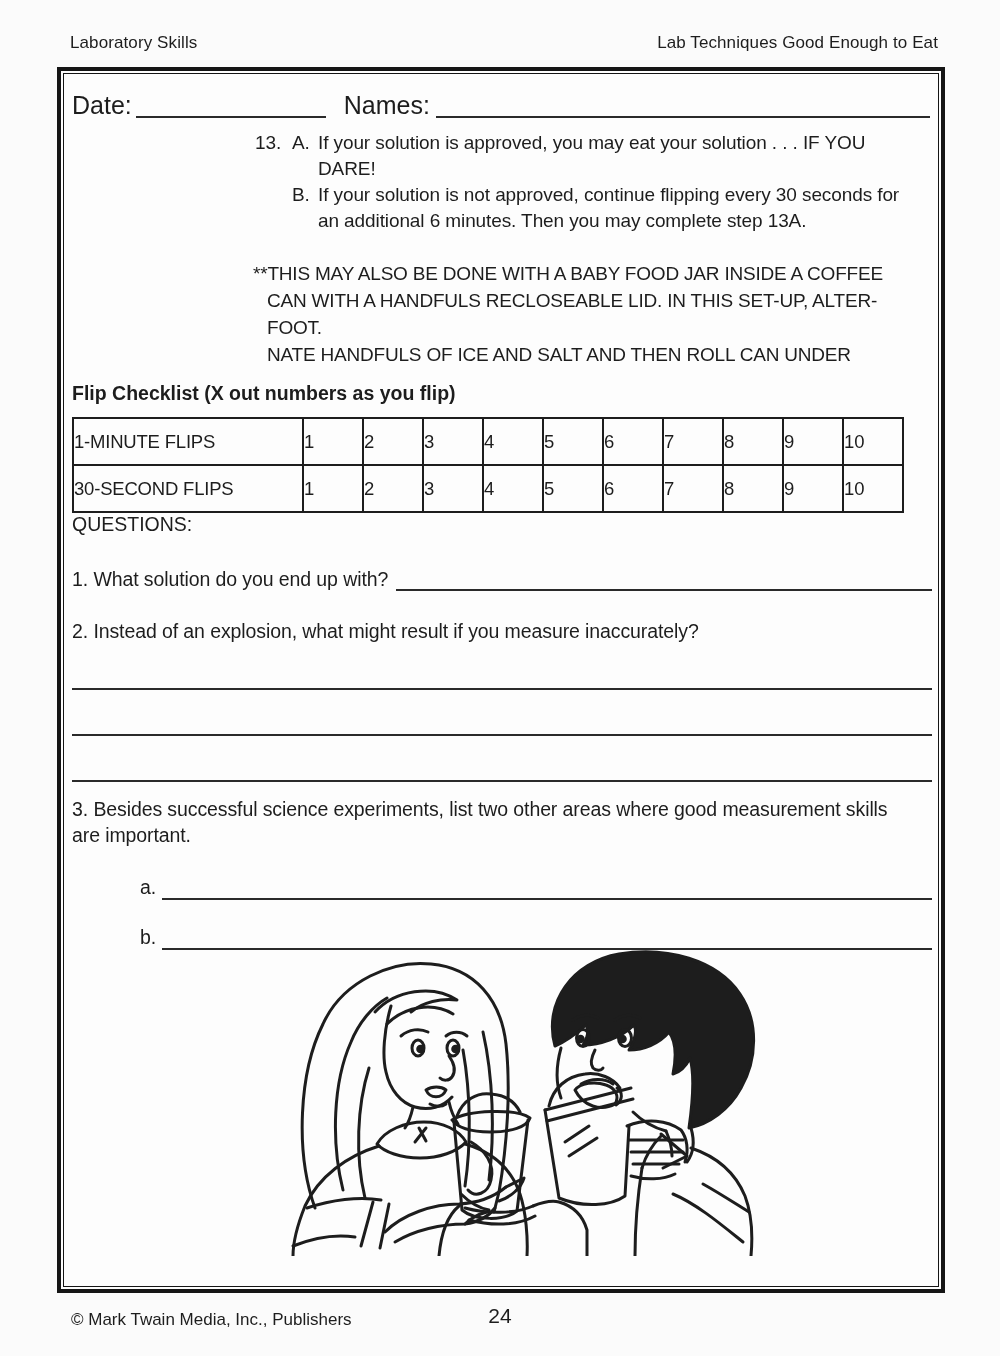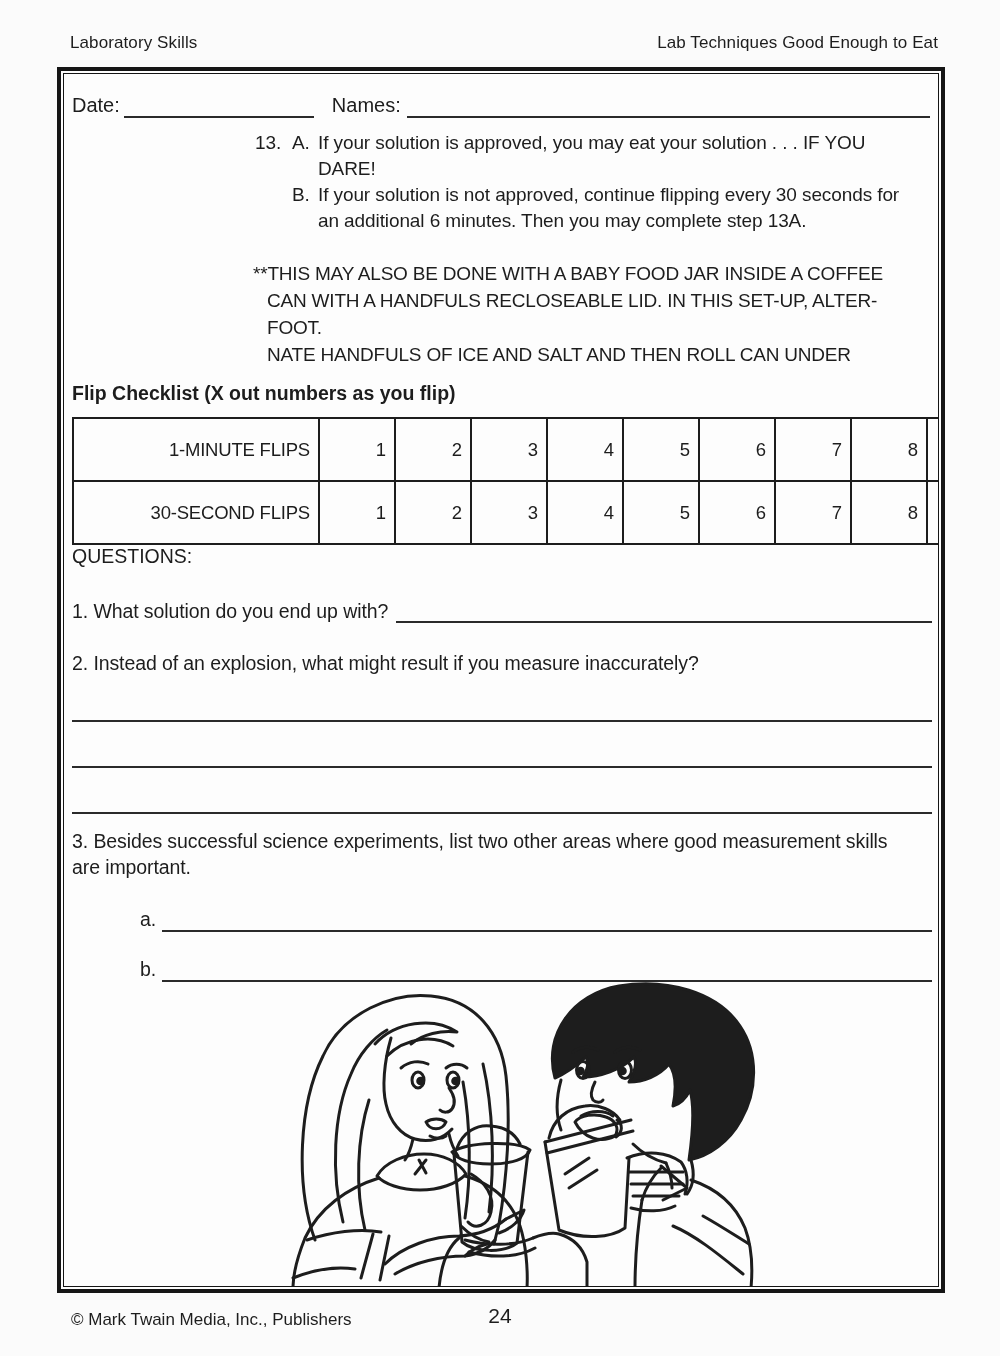--- a/index.html
+++ b/index.html
@@ -17,36 +17,36 @@
   .box{
     position:absolute;top:67px;left:57px;width:888px;height:1226px;
     border:4px solid #151515;box-sizing:border-box;background:#fdfdfd;
   }
   .box-inner{
     position:absolute;top:2px;left:2px;right:2px;bottom:2px;
     border:1.5px solid #151515;padding:4px 4px 0 8px;
     box-sizing:border-box;overflow:hidden;
   }
   .u{border-bottom:2px solid #2a2a2a;display:inline-block;height:22px;}
-  .date-row{margin-top:14px;display:flex;align-items:flex-end;font-size:20px;line-height:26px;text-align:center;}
+  .date-row{margin-top:14px;display:flex;align-items:flex-end;font-size:25px;line-height:26px;text-align:center;}
   .date-row .lbl{flex:none;}
   .u-date{width:190px;margin-right:18px;margin-left:4px;}
   .u-names{flex:1;margin-left:6px;margin-right:4px;}
   .step13{margin-left:183px;margin-top:12px;font-size:19px;line-height:26px;letter-spacing:-.1px;}
   .step-row{display:flex;}
   .step-num{width:37px;flex:none;}
   .step-letter{width:26px;flex:none;}
   .step-text{flex:1;}
   .note{margin-left:181px;margin-top:26px;font-size:19px;line-height:27px;letter-spacing:-.2px;}
   .note .cont{padding-left:14px;}
   .checklist-title{margin-top:14px;text-align:left;font-weight:bold;font-size:19.5px;}
   table.flips{margin-top:12px;border-collapse:collapse;table-layout:fixed;width:809px;}
   table.flips td{
-    border:2px solid #1d1d1d;height:45px;text-align:right;
-    font-size:18.5px;padding:8px;
+    border:2px solid #1d1d1d;height:45px;text-align:left;
+    font-size:18.5px;padding:0;
   }
   td.flip-label{width:228px;text-align:left;padding-left:16px;letter-spacing:-.2px;}
   td.flip-num{width:58px;}
   .questions-heading{font-size:19.5px;}
   .q-row{margin-top:30px;display:flex;align-items:center;font-size:19.5px;line-height:26px;letter-spacing:-.1px;}
   .q-row .u{flex:1;margin-left:8px;margin-right:2px;}
   .q2{margin-top:26px;font-size:19.5px;line-height:26px;letter-spacing:-.1px;}
   .ans-line{margin-top:44px;border-bottom:2.5px solid #2a2a2a;margin-right:2px;}
   .q3{margin-top:14px;font-size:19.5px;line-height:26px;letter-spacing:-.1px;}
   .sub-row{display:flex;align-items:flex-end;font-size:19.5px;line-height:26px;margin-left:68px;}

